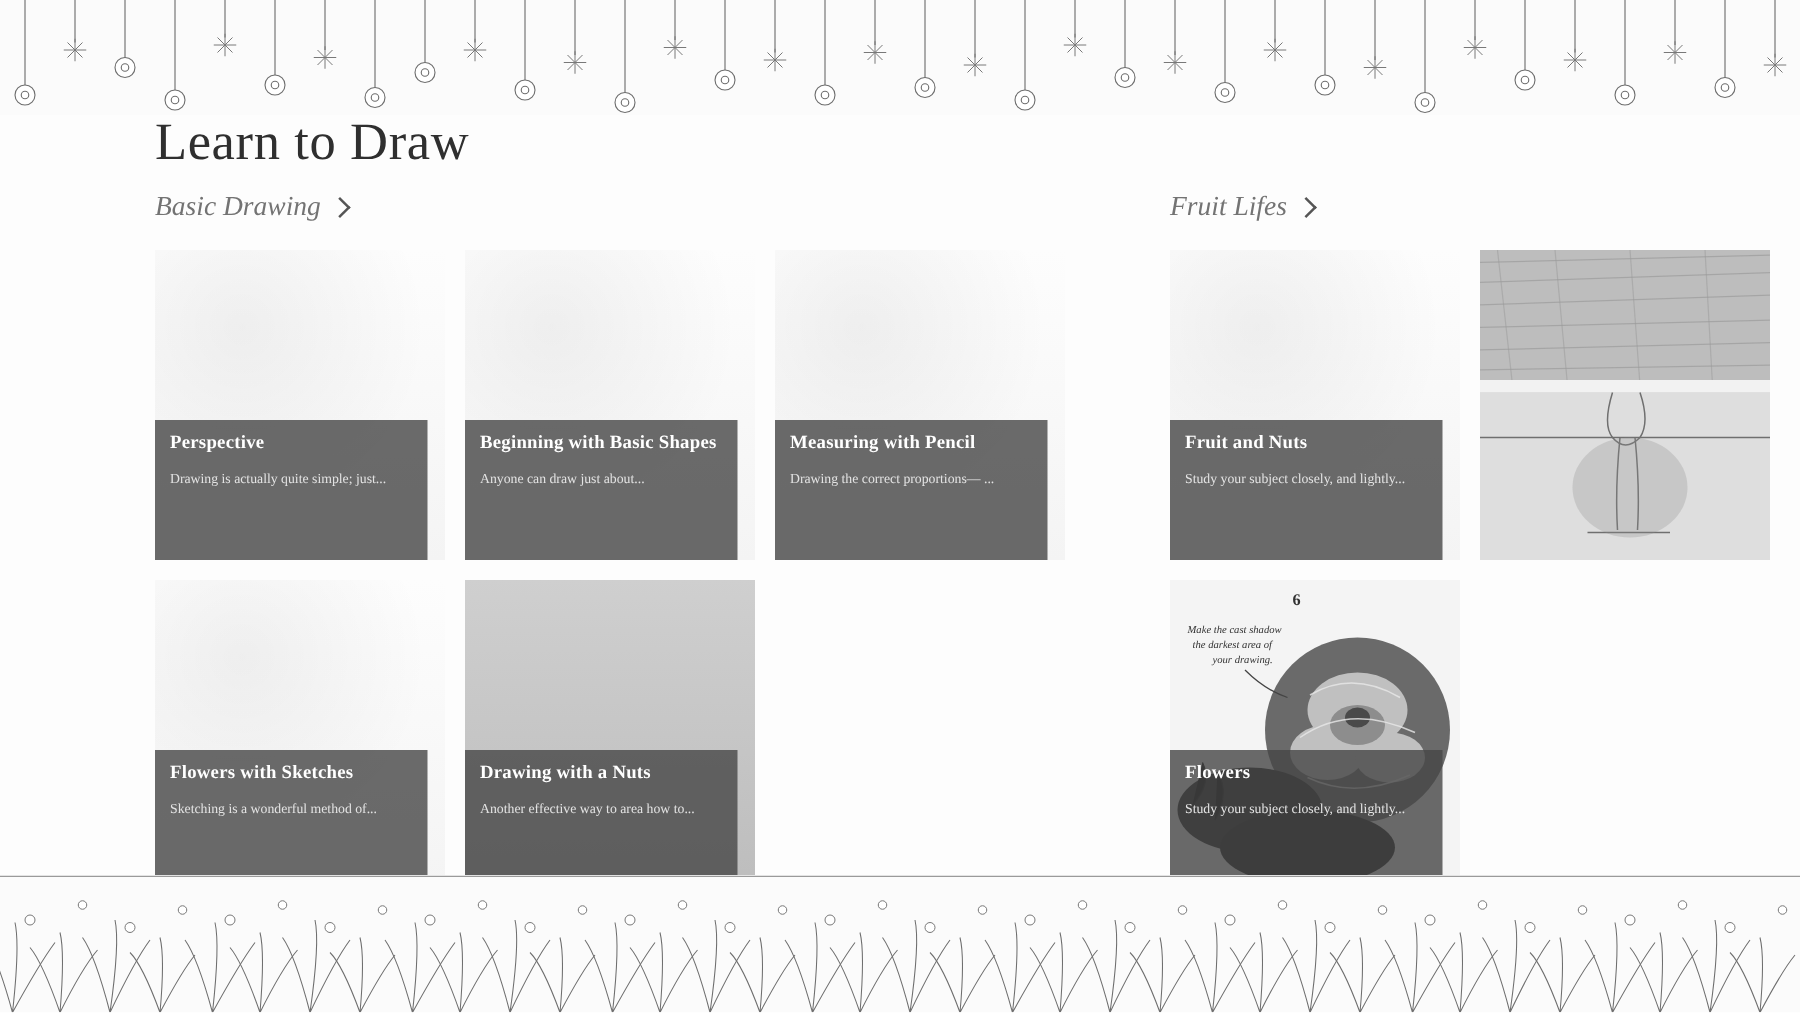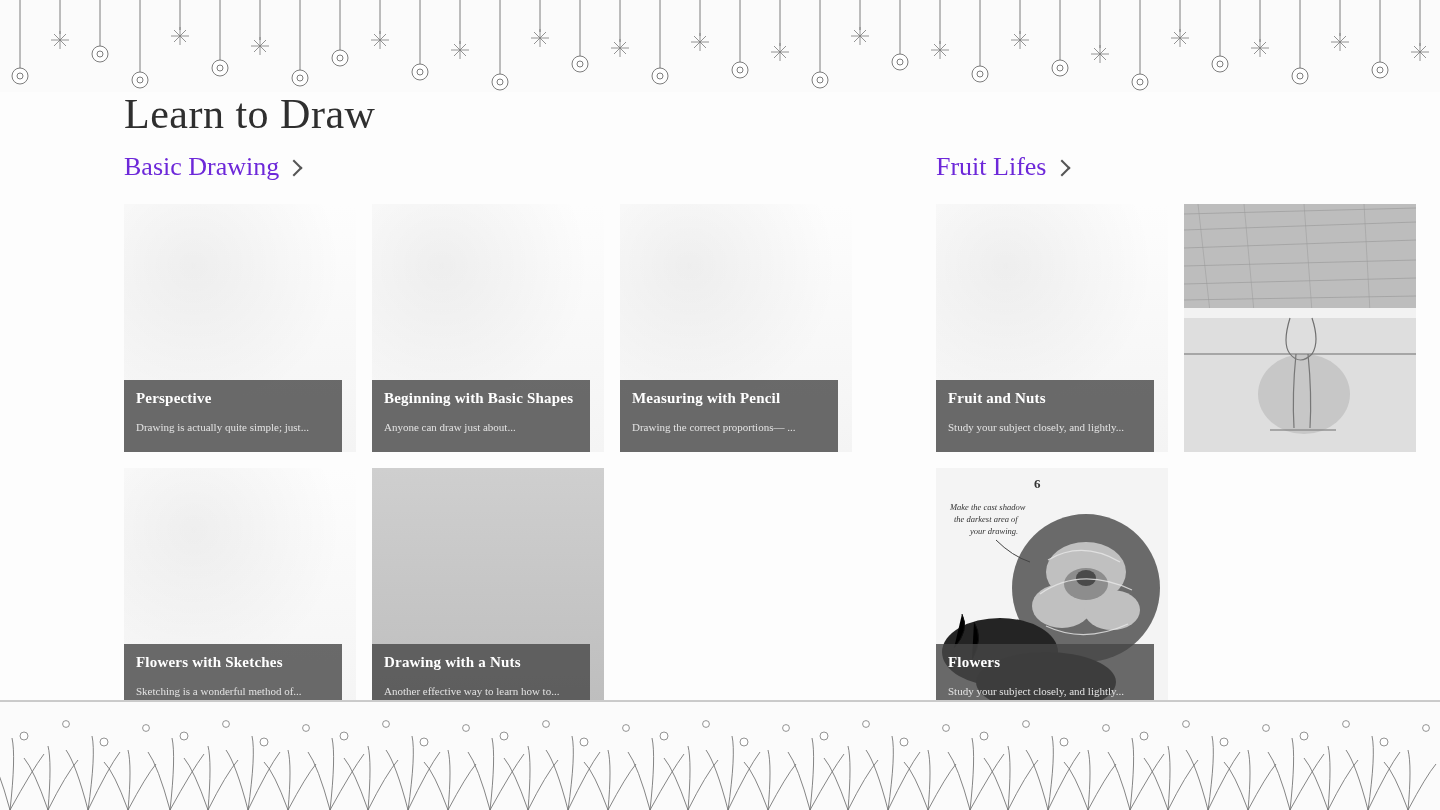--- a/index.html
+++ b/index.html
@@ -46,23 +46,24 @@
   .group-still { left: 936px; width: 480px; }
 
   .group-head {
     display: flex;
     align-items: center;
     gap: 9px;
     cursor: pointer;
     width: max-content;
   }
   .group-head-label {
-    font-size: 26px;
-    color: #6d28d9;
+    font-size: 22px;
+    color: #737373;
     font-family: "Liberation Serif", serif;
+    font-style: italic;
   }
   .chev {
     width: 12px; height: 12px;
     border-right: 2px solid #555;
     border-top: 2px solid #555;
     transform: rotate(45deg);
     margin-top: 1px;
   }
 
   .tile-grid {
@@ -83,21 +84,21 @@
     cursor: pointer;
     flex: 0 0 auto;
   }
   .tile .art {
     position: absolute;
     inset: 0;
   }
   .tile .caption {
     position: absolute;
     left: 0; right: 14px; bottom: 0;
-    height: 72px;
+    height: 112px;
     background: rgba(70,70,70,0.80);
     color: #fff;
     padding: 10px 12px 0 12px;
   }
   .tile .caption .t {
     font-size: 15px;
     font-weight: 700;
     font-family: "Liberation Serif", serif;
     letter-spacing: .2px;
     margin-bottom: 14px;
@@ -416,21 +417,21 @@
 
             <g stroke="#3f3f3f" stroke-width="1.2" opacity=".85">
               <line x1="116" y1="0" x2="116" y2="248"></line>
               <line x1="0" y1="124" x2="232" y2="124"></line>
               <line x1="0" y1="186" x2="232" y2="186"></line>
             </g>
           </svg>
         </div>
         <div class="caption">
           <div class="t">Drawing with a Nuts</div>
-          <div class="d">Another effective way to learn how to...</div>
+          <div class="d">Another effective way to area how to...</div>
         </div>
       </div>
 
     </div>
   </div>
 
   <div class="group group-still">
     <div class="group-head">
       <span class="group-head-label">Fruit Lifes</span>
       <span class="chev"></span>

